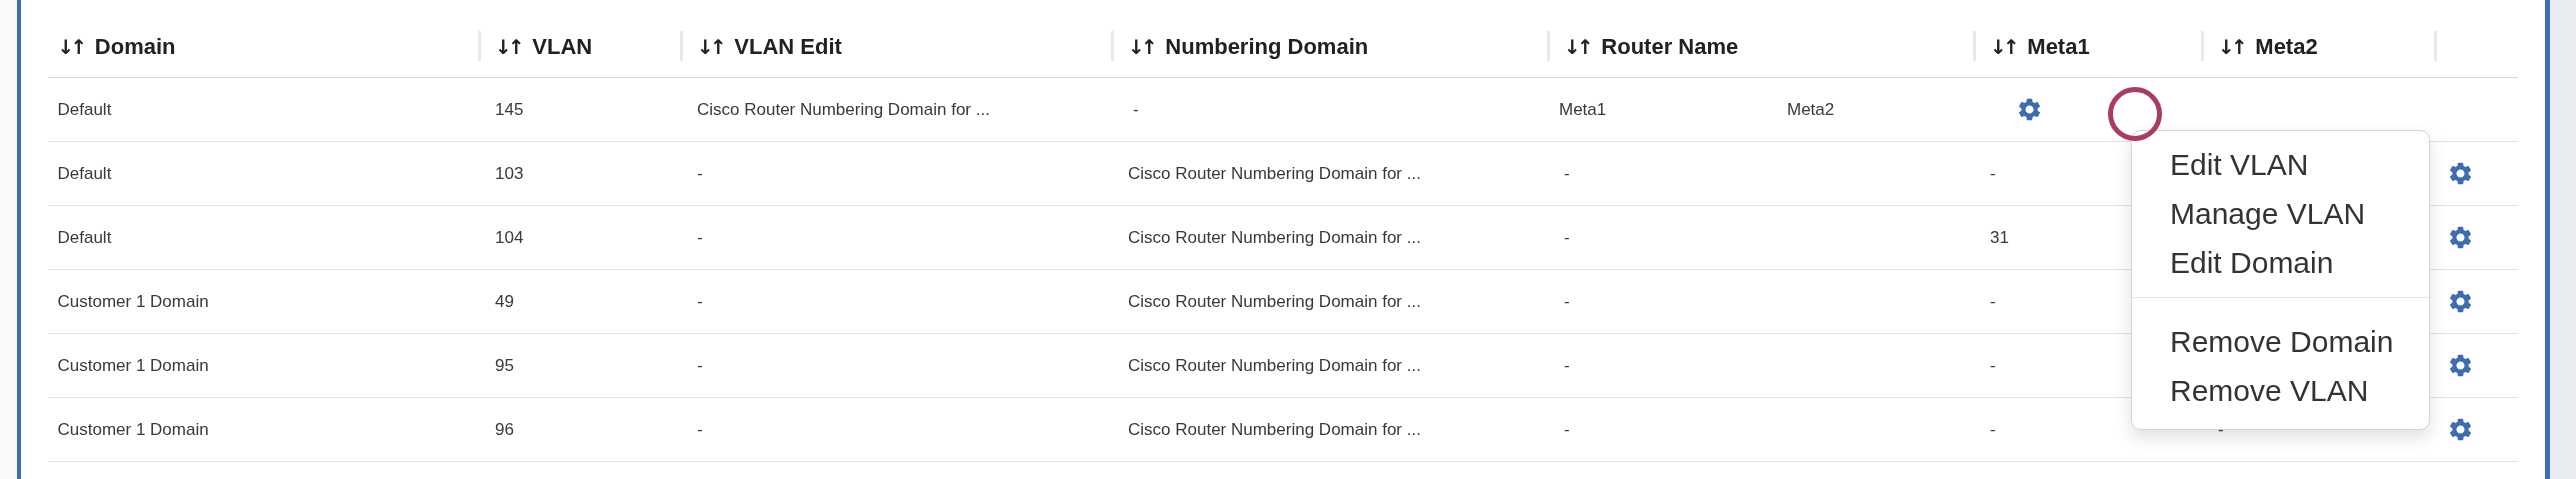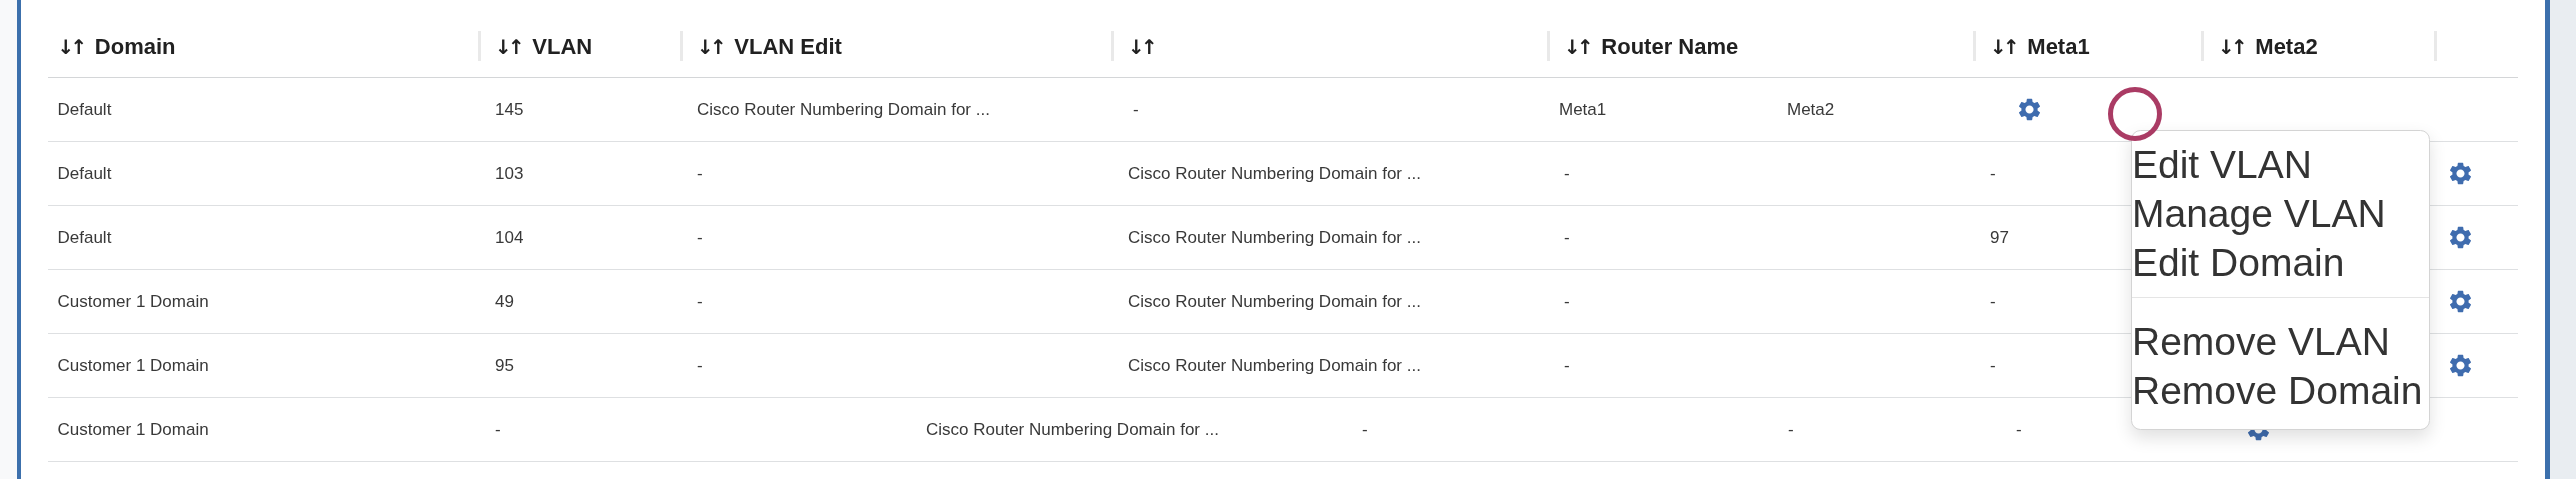--- a/index.html
+++ b/index.html
@@ -60,21 +60,22 @@
     position:absolute;left:2131px;top:130px;width:299px;height:300px;
     box-sizing:border-box;
     background:#ffffff;
     border:1.9px solid #d4d4d4;border-radius:9.5px;
     box-shadow:0 7.6px 17px rgba(0,0,0,0.12);
     padding-top:9.5px;
     z-index:10;
   }
   .menu-item{
     height:49px;display:flex;align-items:center;
-    font-size:39px;color:#333333;
+    padding-left:38px;
+    font-size:30px;color:#333333;
     cursor:pointer;white-space:nowrap;
   }
   .menu-divider{
     height:0;border-top:1.9px solid #e5e5e5;
     margin:9.5px 0 19px 0;
   }
 
   
   .annotation-circle{
     position:absolute;left:2108px;top:87px;
@@ -102,20 +103,21 @@
       <div class="cell c2 th">
         <span class="sort">↓↑</span>
         <span>VLAN</span>
       </div>
       <div class="cell c3 th">
         <span class="sort">↓↑</span>
         <span>VLAN Edit</span>
       </div>
       <div class="cell c4 th">
         <span class="sort">↓↑</span>
+        <span>Numbering Domain</span>
       </div>
       <div class="cell c5 th">
         <span class="sort">↓↑</span>
         <span>Router Name</span>
       </div>
       <div class="cell c6 th">
         <span class="sort">↓↑</span>
         <span>Meta1</span>
       </div>
       <div class="cell c7 th">
@@ -157,21 +159,21 @@
         </button>
       </div>
     </div>
 
     <div class="trow">
       <div class="cell c1">Default</div>
       <div class="cell c2">104</div>
       <div class="cell c3">-</div>
       <div class="cell c4">Cisco Router Numbering Domain for ...</div>
       <div class="cell c5">-</div>
-      <div class="cell c6">97</div>
+      <div class="cell c6">31</div>
       <div class="cell c7"></div>
       <div class="cell c8">
         <button class="gear-btn">
           <svg class="gear" viewBox="0 0 24 24">
               <path d="M19.14 12.94c.04-.3.06-.61.06-.94s-.02-.64-.07-.94l2.03-1.58c.18-.14.23-.41.12-.61l-1.92-3.32c-.12-.22-.37-.29-.59-.22l-2.39.96c-.5-.38-1.03-.7-1.62-.94l-.36-2.54c-.04-.24-.24-.41-.48-.41h-3.84c-.24 0-.43.17-.47.41l-.36 2.54c-.59.24-1.13.57-1.62.94l-2.39-.96c-.22-.08-.47 0-.59.22L2.74 8.87c-.12.21-.08.47.12.61l2.03 1.58c-.05.3-.09.63-.09.94s.02.64.07.94l-2.03 1.58c-.18.14-.23.41-.12.61l1.92 3.32c.12.22.37.29.59.22l2.39-.96c.5.38 1.03.7 1.62.94l.36 2.54c.05.24.24.41.48.41h3.84c.24 0 .44-.17.47-.41l.36-2.54c.59-.24 1.13-.56 1.62-.94l2.39.96c.22.08.47 0 .59-.22l1.92-3.32c.12-.22.07-.47-.12-.61l-2.01-1.58zM12 15.6c-1.98 0-3.6-1.62-3.6-3.6s1.62-3.6 3.6-3.6 3.6 1.62 3.6 3.6-1.62 3.6-3.6 3.6z"></path>
             </svg>
         </button>
       </div>
     </div>
 
@@ -204,20 +206,21 @@
         <button class="gear-btn">
           <svg class="gear" viewBox="0 0 24 24">
               <path d="M19.14 12.94c.04-.3.06-.61.06-.94s-.02-.64-.07-.94l2.03-1.58c.18-.14.23-.41.12-.61l-1.92-3.32c-.12-.22-.37-.29-.59-.22l-2.39.96c-.5-.38-1.03-.7-1.62-.94l-.36-2.54c-.04-.24-.24-.41-.48-.41h-3.84c-.24 0-.43.17-.47.41l-.36 2.54c-.59.24-1.13.57-1.62.94l-2.39-.96c-.22-.08-.47 0-.59.22L2.74 8.87c-.12.21-.08.47.12.61l2.03 1.58c-.05.3-.09.63-.09.94s.02.64.07.94l-2.03 1.58c-.18.14-.23.41-.12.61l1.92 3.32c.12.22.37.29.59.22l2.39-.96c.5.38 1.03.7 1.62.94l.36 2.54c.05.24.24.41.48.41h3.84c.24 0 .44-.17.47-.41l.36-2.54c.59-.24 1.13-.56 1.62-.94l2.39.96c.22.08.47 0 .59-.22l1.92-3.32c.12-.22.07-.47-.12-.61l-2.01-1.58zM12 15.6c-1.98 0-3.6-1.62-3.6-3.6s1.62-3.6 3.6-3.6 3.6 1.62 3.6 3.6-1.62 3.6-3.6 3.6z"></path>
             </svg>
         </button>
       </div>
     </div>
 
     <div class="trow">
       <div class="cell c1">Customer 1 Domain</div>
+      <div class="cell c2">96</div>
       <div class="cell c3">-</div>
       <div class="cell c4">Cisco Router Numbering Domain for ...</div>
       <div class="cell c5">-</div>
       <div class="cell c6">-</div>
       <div class="cell c7">-</div>
       <div class="cell c8">
         <button class="gear-btn">
           <svg class="gear" viewBox="0 0 24 24">
               <path d="M19.14 12.94c.04-.3.06-.61.06-.94s-.02-.64-.07-.94l2.03-1.58c.18-.14.23-.41.12-.61l-1.92-3.32c-.12-.22-.37-.29-.59-.22l-2.39.96c-.5-.38-1.03-.7-1.62-.94l-.36-2.54c-.04-.24-.24-.41-.48-.41h-3.84c-.24 0-.43.17-.47.41l-.36 2.54c-.59.24-1.13.57-1.62.94l-2.39-.96c-.22-.08-.47 0-.59.22L2.74 8.87c-.12.21-.08.47.12.61l2.03 1.58c-.05.3-.09.63-.09.94s.02.64.07.94l-2.03 1.58c-.18.14-.23.41-.12.61l1.92 3.32c.12.22.37.29.59.22l2.39-.96c.5.38 1.03.7 1.62.94l.36 2.54c.05.24.24.41.48.41h3.84c.24 0 .44-.17.47-.41l.36-2.54c.59-.24 1.13-.56 1.62-.94l2.39.96c.22.08.47 0 .59-.22l1.92-3.32c.12-.22.07-.47-.12-.61l-2.01-1.58zM12 15.6c-1.98 0-3.6-1.62-3.6-3.6s1.62-3.6 3.6-3.6 3.6 1.62 3.6 3.6-1.62 3.6-3.6 3.6z"></path>
             </svg>
@@ -225,19 +228,19 @@
       </div>
     </div>
 
   </div>
 
   <div class="context-menu">
     <div class="menu-item">Edit VLAN</div>
     <div class="menu-item">Manage VLAN</div>
     <div class="menu-item">Edit Domain</div>
     <div class="menu-divider"></div>
+    <div class="menu-item">Remove Domain</div>
     <div class="menu-item">Remove VLAN</div>
-    <div class="menu-item">Remove Domain</div>
   </div>
 
   <div class="annotation-circle"></div>
 </div>
 
 
 </body></html>

